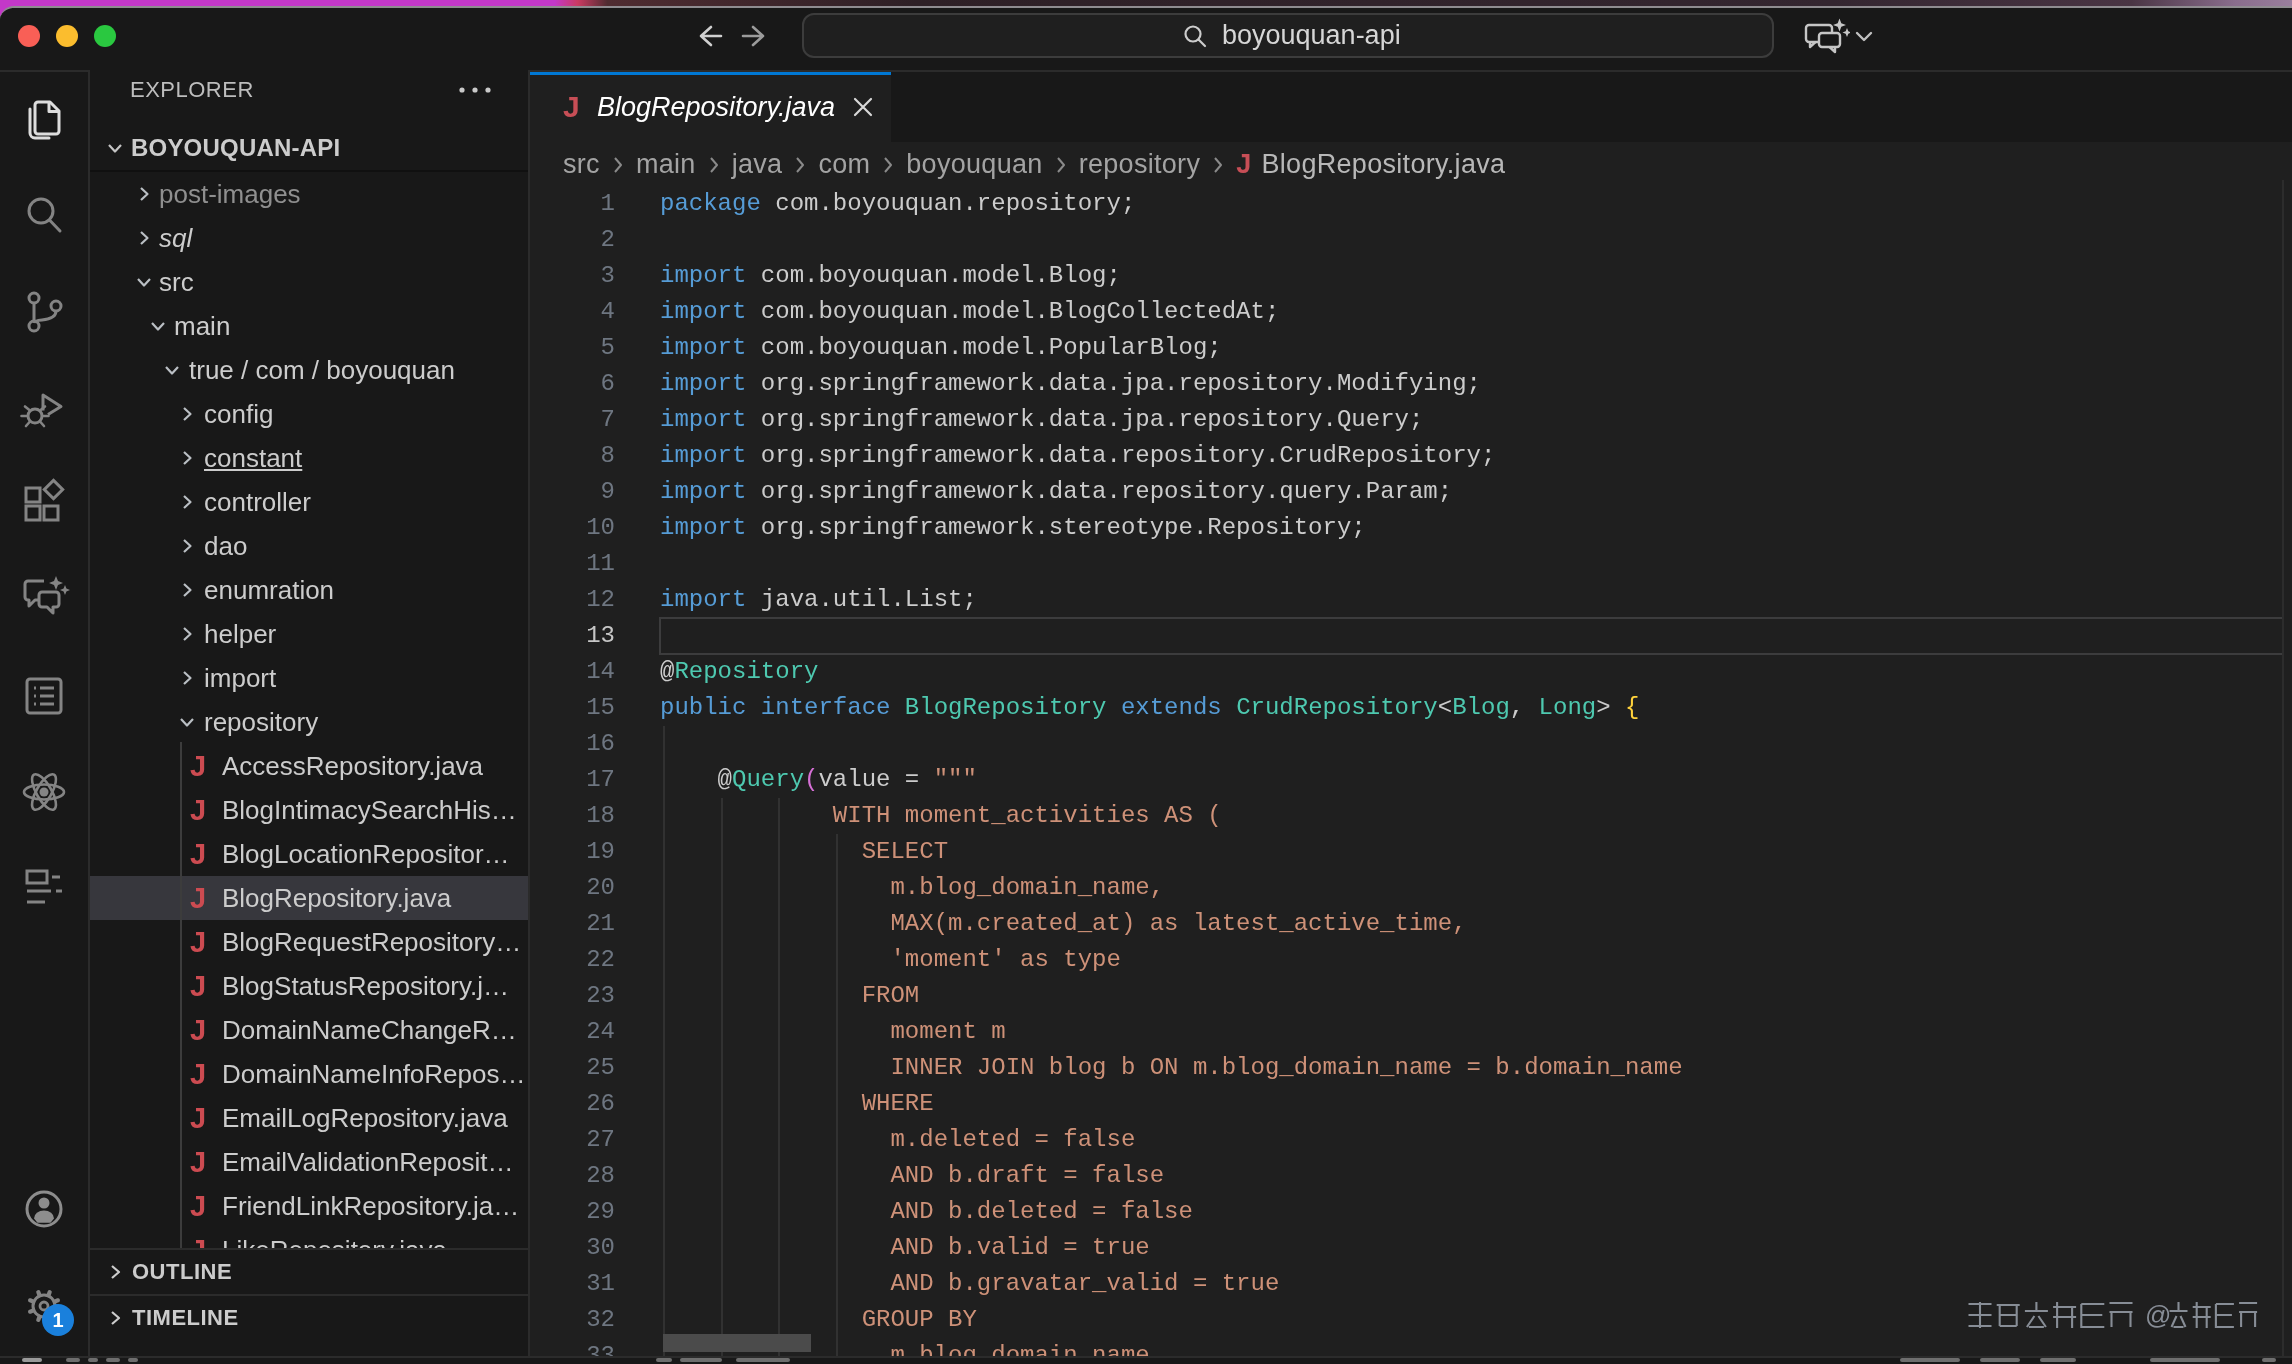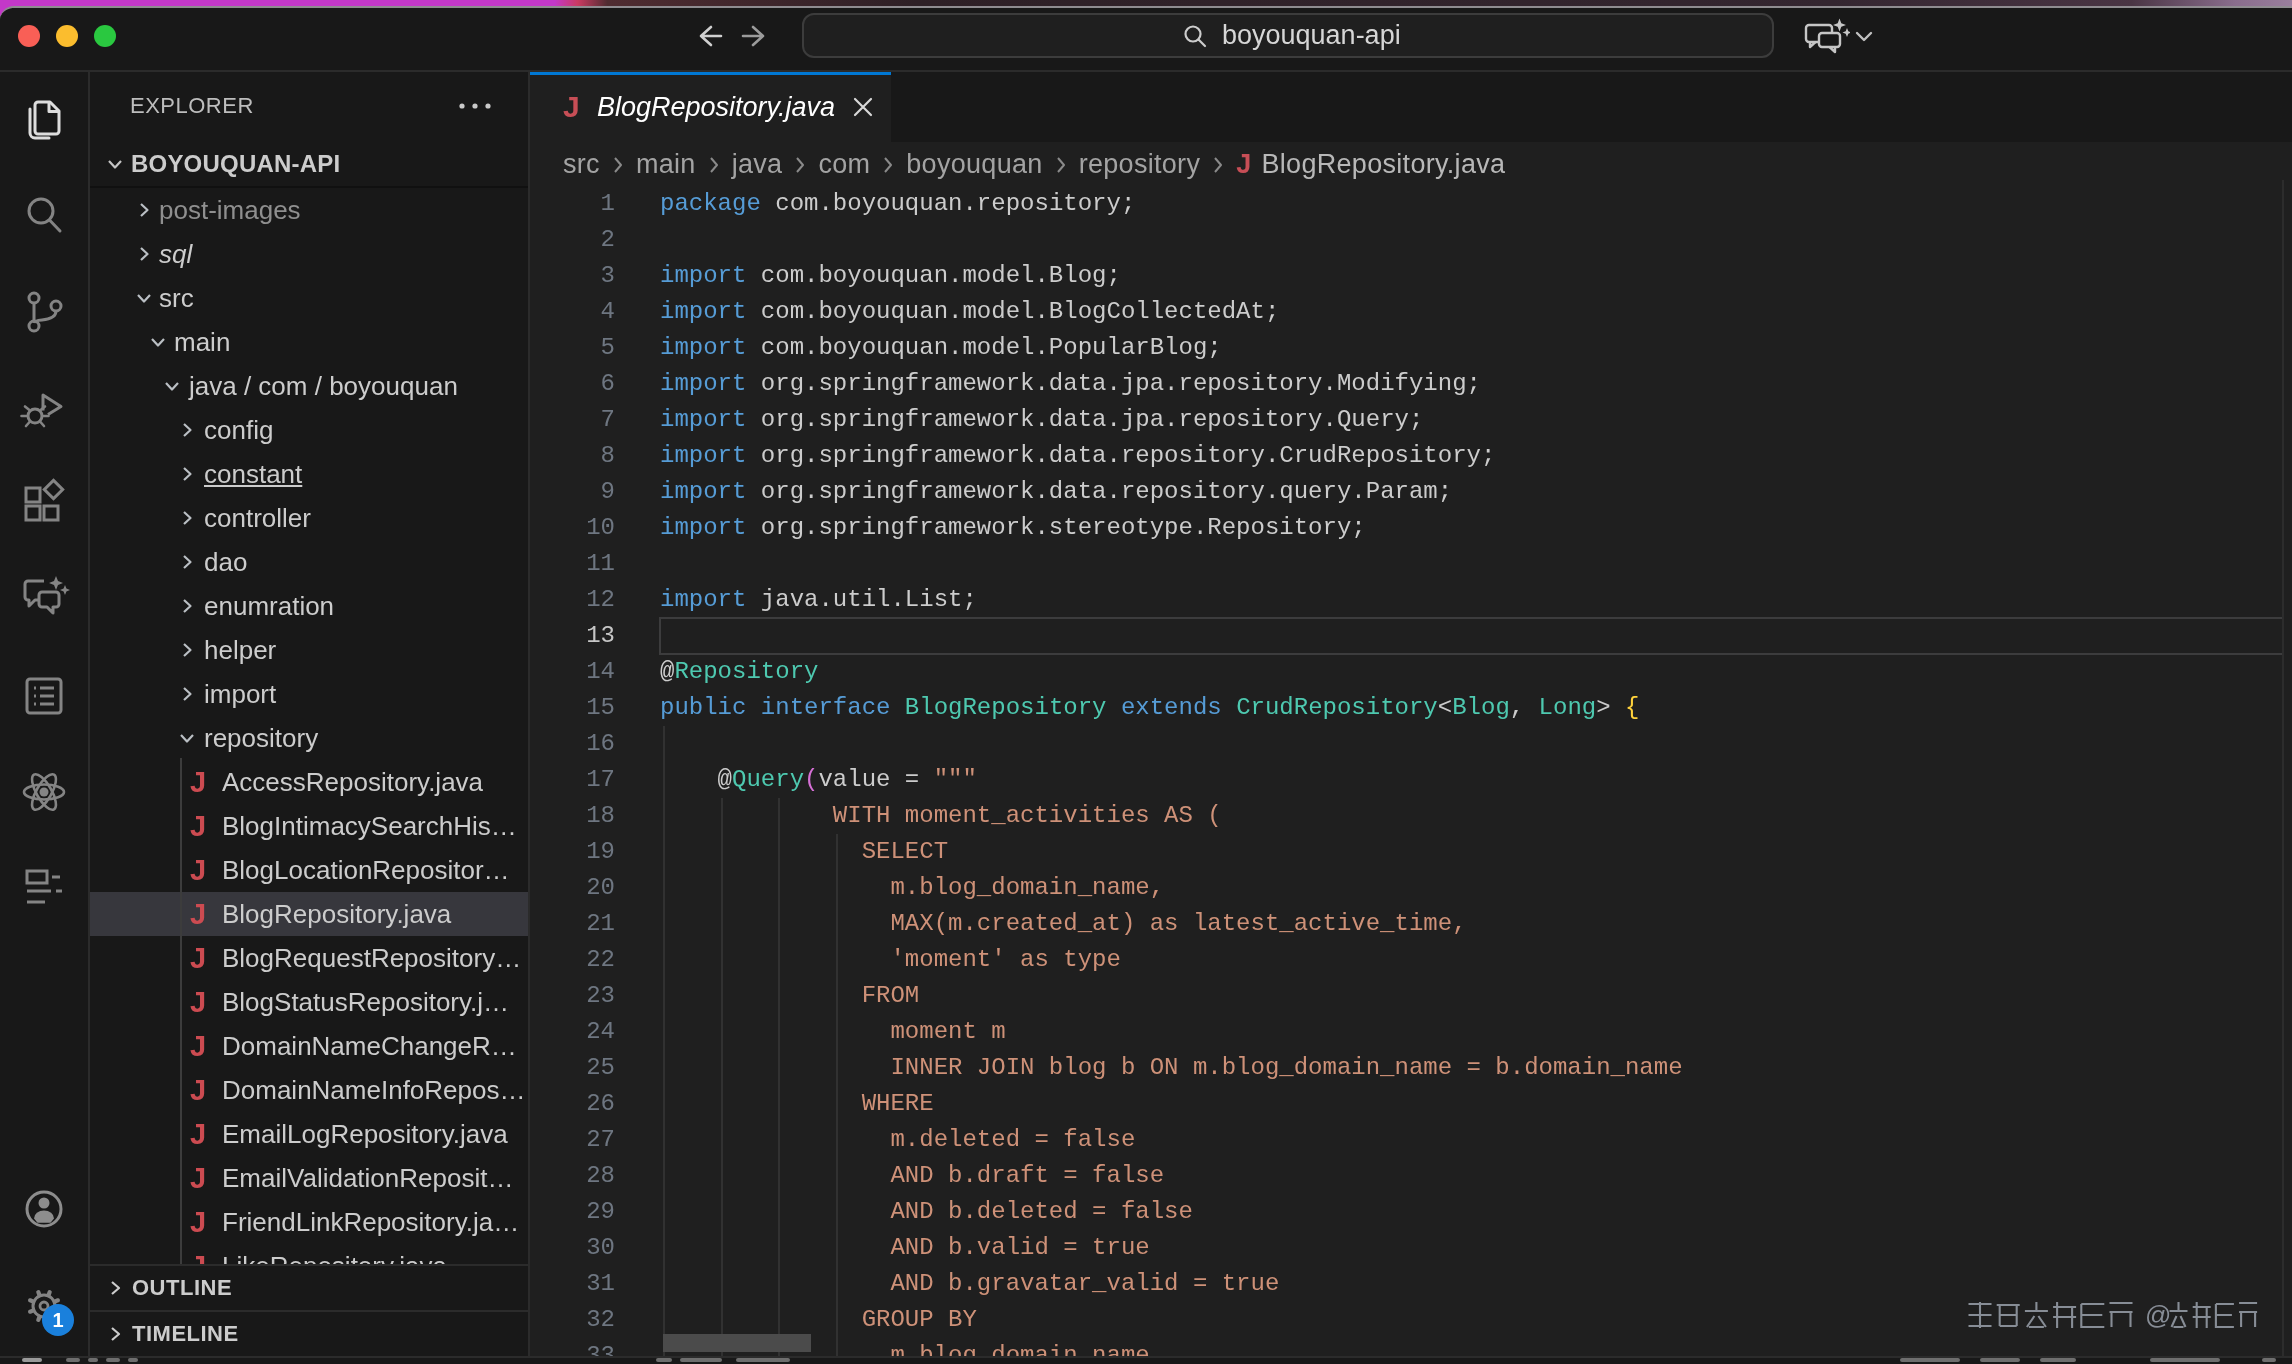--- a/index.html
+++ b/index.html
@@ -118,21 +118,21 @@
       <path d="M16 35.5 a10 8 0 0 1 20 0 l-3.5 4.2 h-13 z" fill="currentColor"></path>
     </svg>
 <svg class="abs" style="left:18px;top:1280px;color:#848484;" width="52" height="52" viewBox="0 0 52 52">
       <circle cx="26" cy="26" r="11" stroke="currentColor" stroke-width="3" fill="none"></circle>
       <circle cx="26" cy="26" r="4" stroke="currentColor" stroke-width="2.8" fill="none"></circle>
       <path d="M36.6 30.4 L39.9 31.7 M30.4 36.6 L31.7 39.9 M21.6 36.6 L20.3 39.9 M15.4 30.4 L12.1 31.7 M15.4 21.6 L12.1 20.3 M21.6 15.4 L20.3 12.1 M30.4 15.4 L31.7 12.1 M36.6 21.6 L39.9 20.3" stroke="currentColor" stroke-width="4.2" stroke-linecap="round"></path>
     </svg>
 <div class="abs" style="left:42px;top:1304px;width:32px;height:32px;border-radius:50%;background:#1a80dc;color:#fff;font-size:20px;font-weight:bold;text-align:center;line-height:32px;">1</div>
 </div>
 
-<div class="abs" style="left:90px;top:72px;width:438px;height:1284px;background:#181818;overflow:hidden;padding-left:44px;" id="sidebar">
+<div class="abs" style="left:90px;top:56px;width:438px;height:1284px;background:#181818;overflow:hidden;" id="sidebar">
   <div class="abs" style="left:40px;top:0;height:68px;line-height:68px;font-size:22px;color:#bdbdbd;letter-spacing:0.5px;">EXPLORER</div>
   <svg class="abs" style="left:366px;top:28px;" width="40" height="12" viewBox="0 0 40 12">
       <circle cx="6" cy="6" r="2.6" fill="#c9c9c9"></circle>
       <circle cx="19" cy="6" r="2.6" fill="#c9c9c9"></circle>
       <circle cx="32" cy="6" r="2.6" fill="#c9c9c9"></circle>
     </svg>
   <div id="tree">
 <div class="row" style="top:70px;">
 <svg class="chev" style="left:14px;" viewBox="0 0 22 22">
           <path d="M5 8 L11 14.5 L17 8" stroke="#c5c5c5" stroke-width="2.2" fill="none" stroke-linejoin="round"></path>
@@ -161,21 +161,21 @@
 <div class="row" style="top:248px;">
 <svg class="chev" style="left:57px;" viewBox="0 0 22 22">
           <path d="M5 8 L11 14.5 L17 8" stroke="#babfc4" stroke-width="2.2" fill="none" stroke-linejoin="round"></path>
         </svg>
 <span class="lbl" style="left:84px;color:#cccccc;">main</span>
 </div>
 <div class="row" style="top:292px;">
 <svg class="chev" style="left:71px;" viewBox="0 0 22 22">
           <path d="M5 8 L11 14.5 L17 8" stroke="#babfc4" stroke-width="2.2" fill="none" stroke-linejoin="round"></path>
         </svg>
-<span class="lbl" style="left:99px;color:#cccccc;">java / com / boyouquan</span>
+<span class="lbl" style="left:99px;color:#cccccc;">true / com / boyouquan</span>
 </div>
 <div class="row" style="top:336px;">
 <svg class="chev" style="left:86px;" viewBox="0 0 22 22">
           <path d="M8 5 L14.5 11 L8 17" stroke="#babfc4" stroke-width="2.2" fill="none" stroke-linejoin="round"></path>
         </svg>
 <span class="lbl" style="left:114px;color:#cccccc;">config</span>
 </div>
 <div class="row" style="top:380px;">
 <svg class="chev" style="left:86px;" viewBox="0 0 22 22">
           <path d="M8 5 L14.5 11 L8 17" stroke="#babfc4" stroke-width="2.2" fill="none" stroke-linejoin="round"></path>

